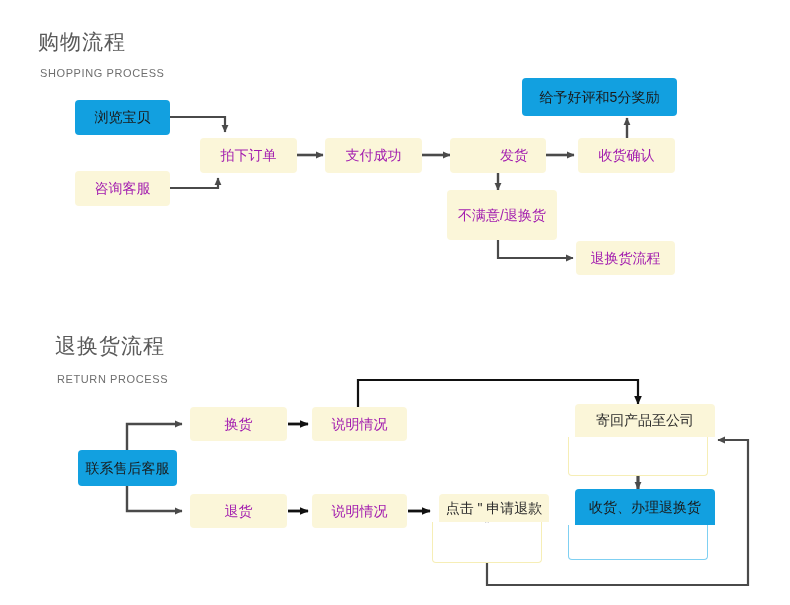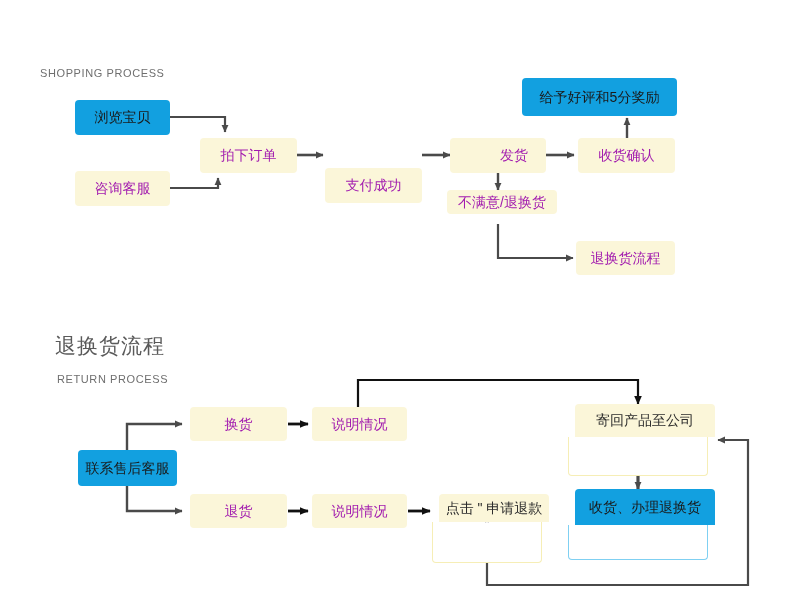--- a/index.html
+++ b/index.html
@@ -186,37 +186,38 @@
 
     <g>
       <path d="M638,476 L638,489" fill="none" stroke="#4a4a4a" stroke-width="3.2" marker-end="url(#arrowGray)"></path>
     </g>
 
     <g>
       <path d="M487,563 L487,585 L748,585 L748,440 L718,440" fill="none" stroke="#4a4a4a" stroke-width="2.2" marker-end="url(#arrowGray)"></path>
     </g>
   </svg>
 
+  <div class="section-title" style="left:38px; top:28px;">购物流程</div>
   <div class="section-sub" style="left:40px; top:67px;">SHOPPING PROCESS</div>
 
   <div class="node blue" style="left:75px; top:100px; width:95px; height:35px;">浏览宝贝</div>
 
   <div class="node cream" style="left:75px; top:171px; width:95px; height:35px;">咨询客服</div>
 
   <div class="node cream" style="left:200px; top:138px; width:97px; height:35px;">拍下订单</div>
 
-  <div class="node cream" style="left:325px; top:138px; width:97px; height:35px;margin-top:30px;">支付成功</div>
+  <div class="node cream" style="left:325px; top:138px; width:97px; height:35px;">支付成功</div>
 
   <div class="node cream" style="left:450px; top:138px; width:96px; height:35px;padding-left:32px;">发货</div>
 
   <div class="node cream" style="left:578px; top:138px; width:97px; height:35px;">收货确认</div>
 
   <div class="node blue" style="left:522px; top:78px; width:155px; height:38px;">给予好评和5分奖励</div>
 
-  <div class="node cream" style="left:447px; top:190px; width:110px; height:24px;">不满意/退换货</div>
+  <div class="node cream" style="left:447px; top:190px; width:110px; height:50px;">不满意/退换货</div>
 
   <div class="node cream" style="left:576px; top:241px; width:99px; height:34px;">退换货流程</div>
 
   <div class="section-title" style="left:55px; top:332px;">退换货流程</div>
   <div class="section-sub" style="left:57px; top:373px;">RETURN PROCESS</div>
 
   <div class="node blue" style="left:78px; top:450px; width:99px; height:36px;">联系售后客服</div>
 
   <div class="node cream" style="left:190px; top:407px; width:97px; height:34px;">换货</div>
 

